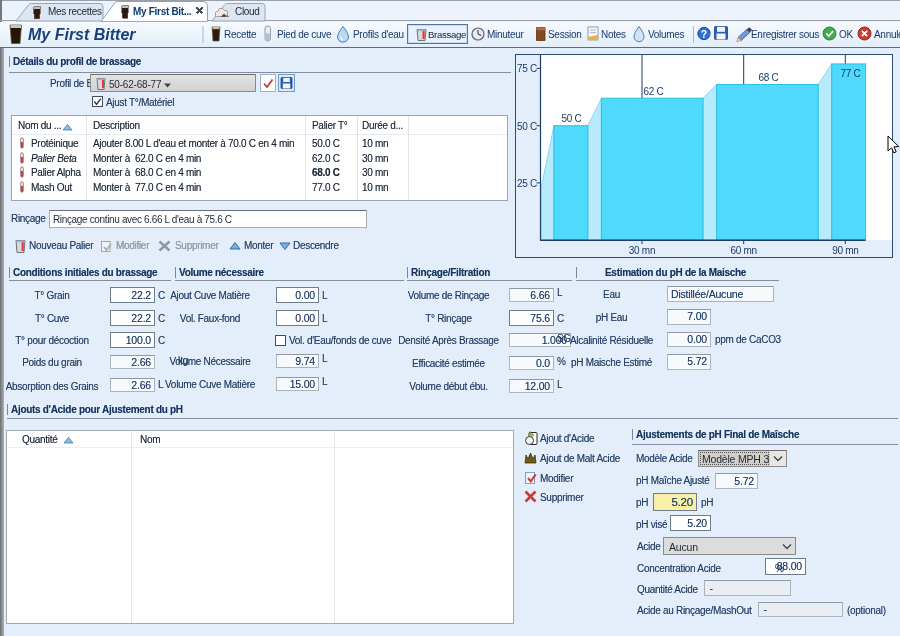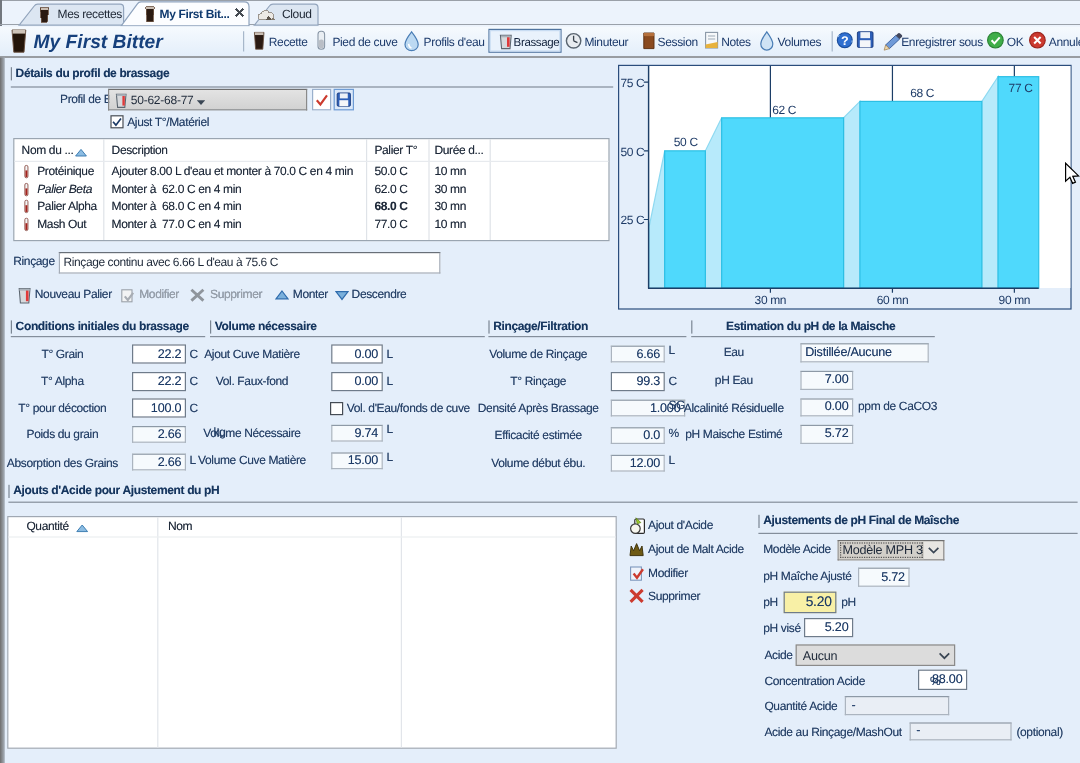--- a/index.html
+++ b/index.html
@@ -250,21 +250,21 @@
 <div class="sech" style="left:175px;top:267px;">Volume nécessaire</div>
 <div class="secline" style="left:175px;top:280px;width:229px;"></div>
 <div class="sech" style="left:407px;top:267px;">Rinçage/Filtration</div>
 <div class="secline" style="left:407px;top:280px;width:165px;"></div>
 <div class="sech" style="left:576px;top:267px;padding-left:28px;">Estimation du pH de la Maische</div>
 <div class="secline" style="left:576px;top:280px;width:203px;"></div>
 
 <div class="rlbl" style="left:0px;top:290px;width:104px;">T° Grain</div>
 <div class="box" style="left:110px;top:287px;width:45px;height:16px;line-height:14px;">22.2</div>
 <div class="unit" style="left:158px;top:290px;">C</div>
-<div class="rlbl" style="left:0px;top:312.5px;width:104px;">T° Alpha</div>
+<div class="rlbl" style="left:0px;top:312.5px;width:104px;">T° Cuve</div>
 <div class="box" style="left:110px;top:309.5px;width:45px;height:16px;line-height:14px;">22.2</div>
 <div class="unit" style="left:158px;top:312.5px;">C</div>
 <div class="rlbl" style="left:0px;top:335px;width:104px;">T° pour décoction</div>
 <div class="box" style="left:110px;top:332px;width:45px;height:16px;line-height:14px;">100.0</div>
 <div class="unit" style="left:158px;top:335px;">C</div>
 <div class="rlbl" style="left:0px;top:357px;width:104px;">Poids du grain</div>
 <div class="box ro" style="left:110px;top:354.5px;width:45px;height:14px;line-height:12px;">2.66</div>
 <div class="unit" style="left:158px;top:355px;padding-left:20px;">kg</div>
 <div class="rlbl" style="left:0px;top:380.5px;width:104px;">Absorption des Grains</div>
 <div class="box ro" style="left:110px;top:378px;width:45px;height:14px;line-height:12px;">2.66</div>
@@ -282,21 +282,21 @@
 <div class="box ro" style="left:276px;top:353.5px;width:43px;height:14px;line-height:12px;">9.74</div>
 <div class="unit" style="left:322px;top:353px;">L</div>
 <div class="rlbl" style="left:150px;top:379px;width:120px;">Volume Cuve Matière</div>
 <div class="box ro" style="left:276px;top:376.5px;width:43px;height:14px;line-height:12px;">15.00</div>
 <div class="unit" style="left:322px;top:376px;">L</div>
 
 <div class="rlbl" style="left:390px;top:290px;width:117px;">Volume de Rinçage</div>
 <div class="box ro" style="left:509px;top:287.5px;width:45px;height:14px;line-height:12px;">6.66</div>
 <div class="unit" style="left:557px;top:287px;">L</div>
 <div class="rlbl" style="left:390px;top:312.5px;width:117px;">T° Rinçage</div>
-<div class="box" style="left:509px;top:309.5px;width:45px;height:16px;line-height:14px;">99.3</div>
+<div class="box" style="left:509px;top:309.5px;width:45px;height:16px;line-height:14px;">75.6</div>
 <div class="unit" style="left:557px;top:312.5px;">C</div>
 <div class="rlbl" style="left:390px;top:335px;width:117px;">Densité Après Brassage</div>
 <div class="box ro" style="left:509px;top:333px;width:62px;height:14px;line-height:12px;">1.000</div>
 <div class="unit" style="left:557px;top:332.5px;">SG</div>
 <div class="rlbl" style="left:390px;top:358px;width:117px;">Efficacité estimée</div>
 <div class="box ro" style="left:509px;top:356px;width:45px;height:14px;line-height:12px;">0.0</div>
 <div class="unit" style="left:557px;top:355.5px;">%</div>
 <div class="rlbl" style="left:390px;top:381px;width:117px;">Volume début ébu.</div>
 <div class="box ro" style="left:509px;top:379px;width:45px;height:14px;line-height:12px;">12.00</div>
 <div class="unit" style="left:557px;top:378.5px;">L</div>

